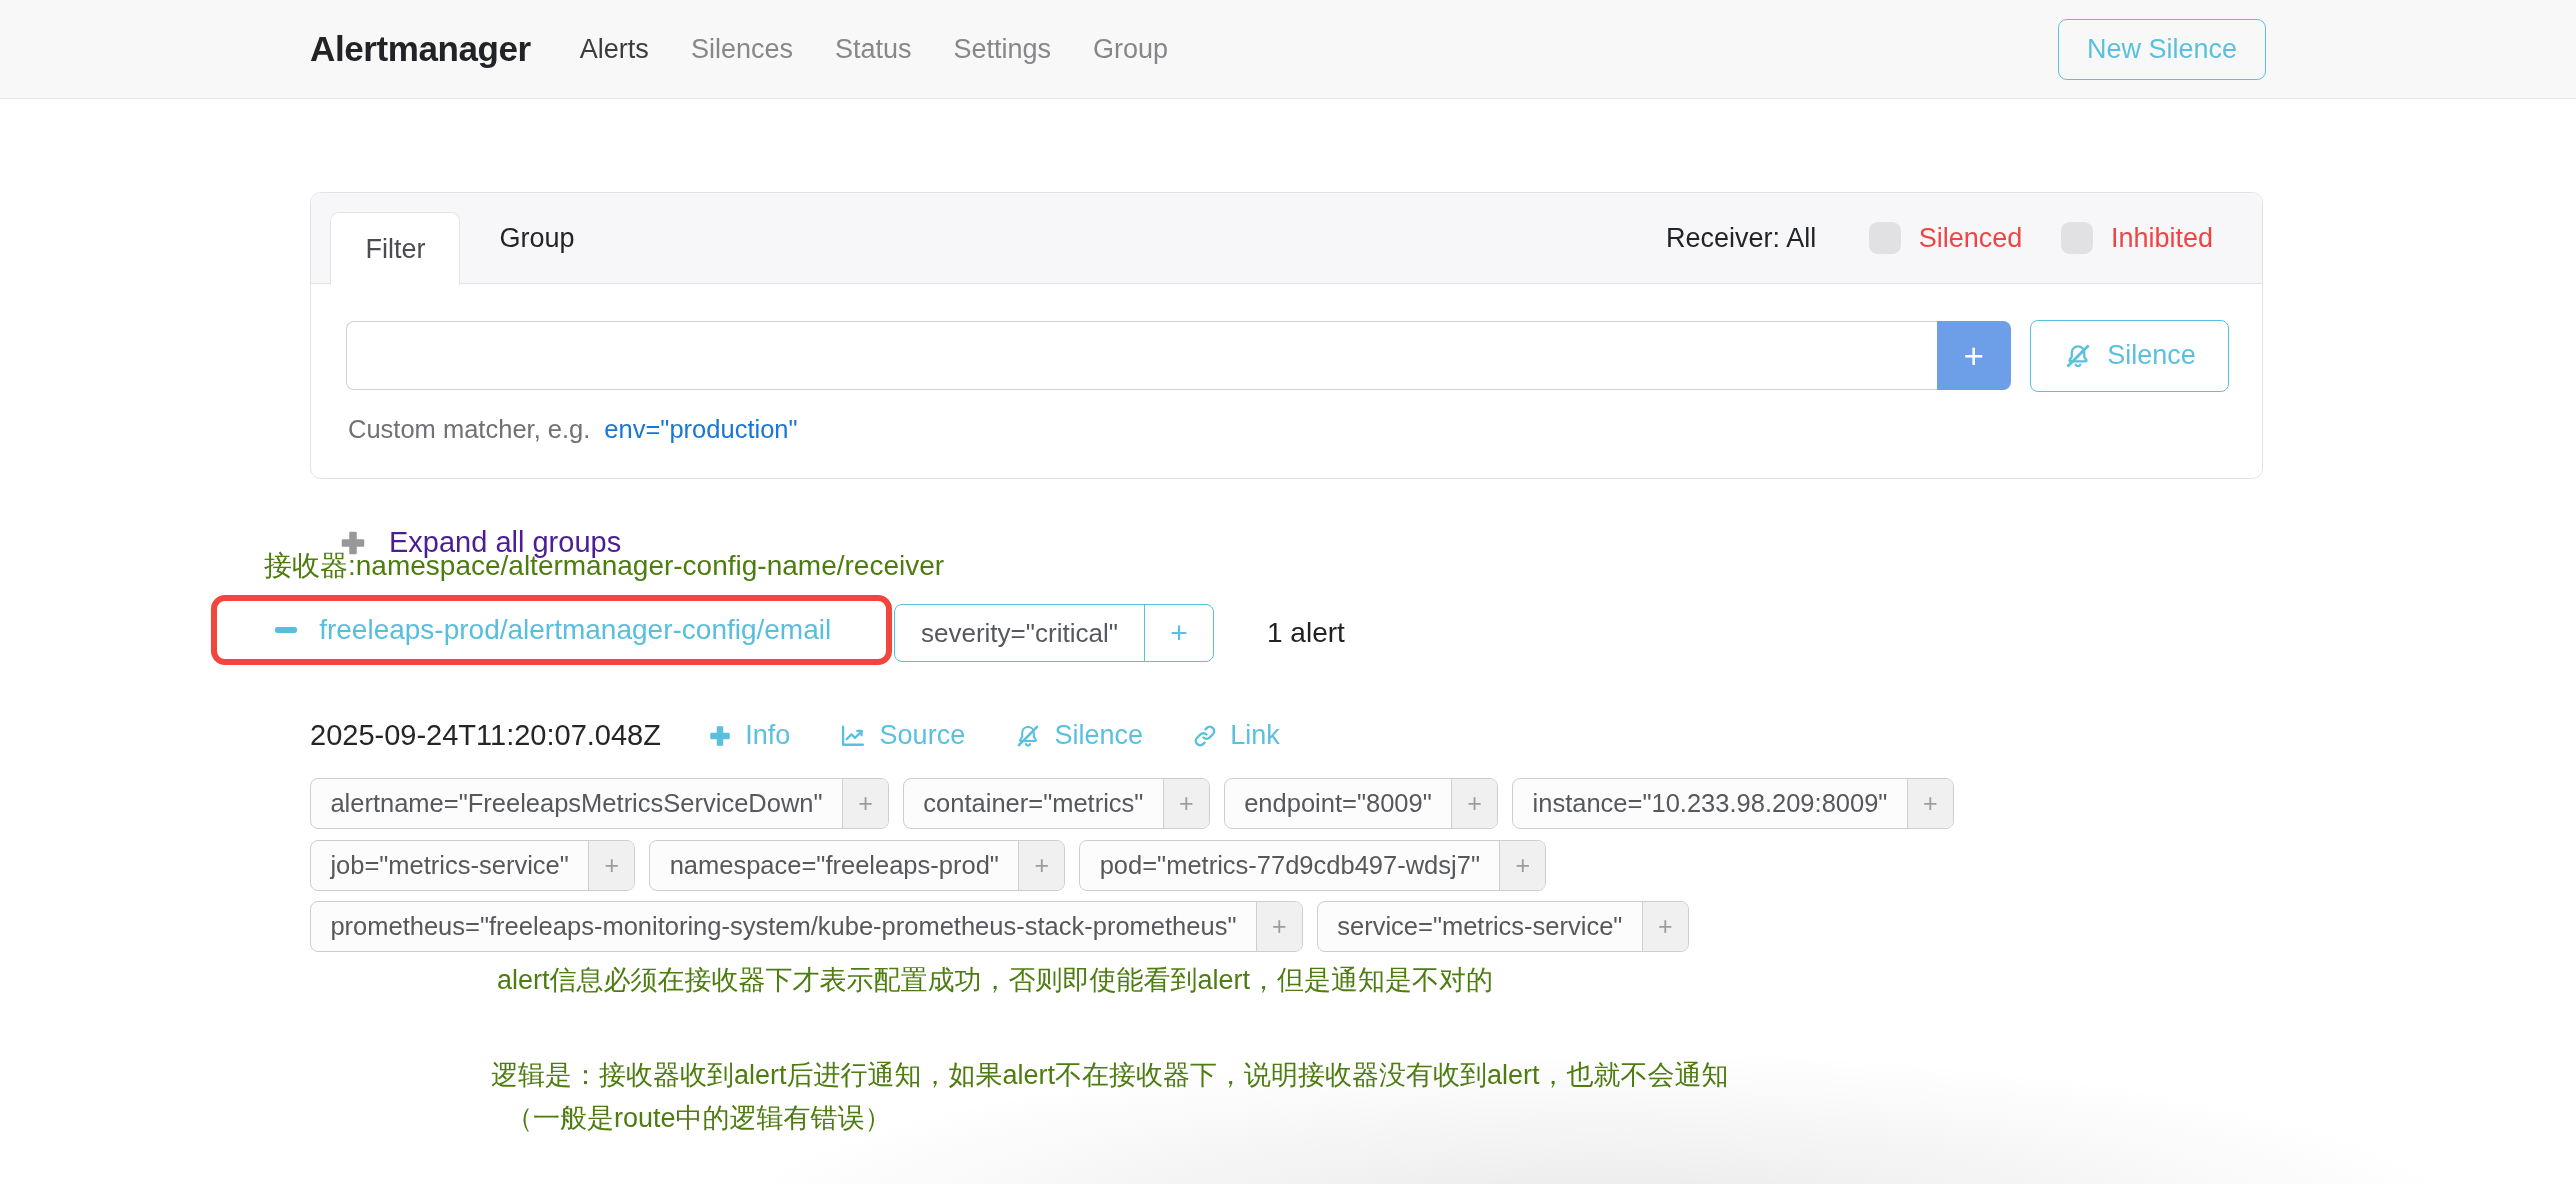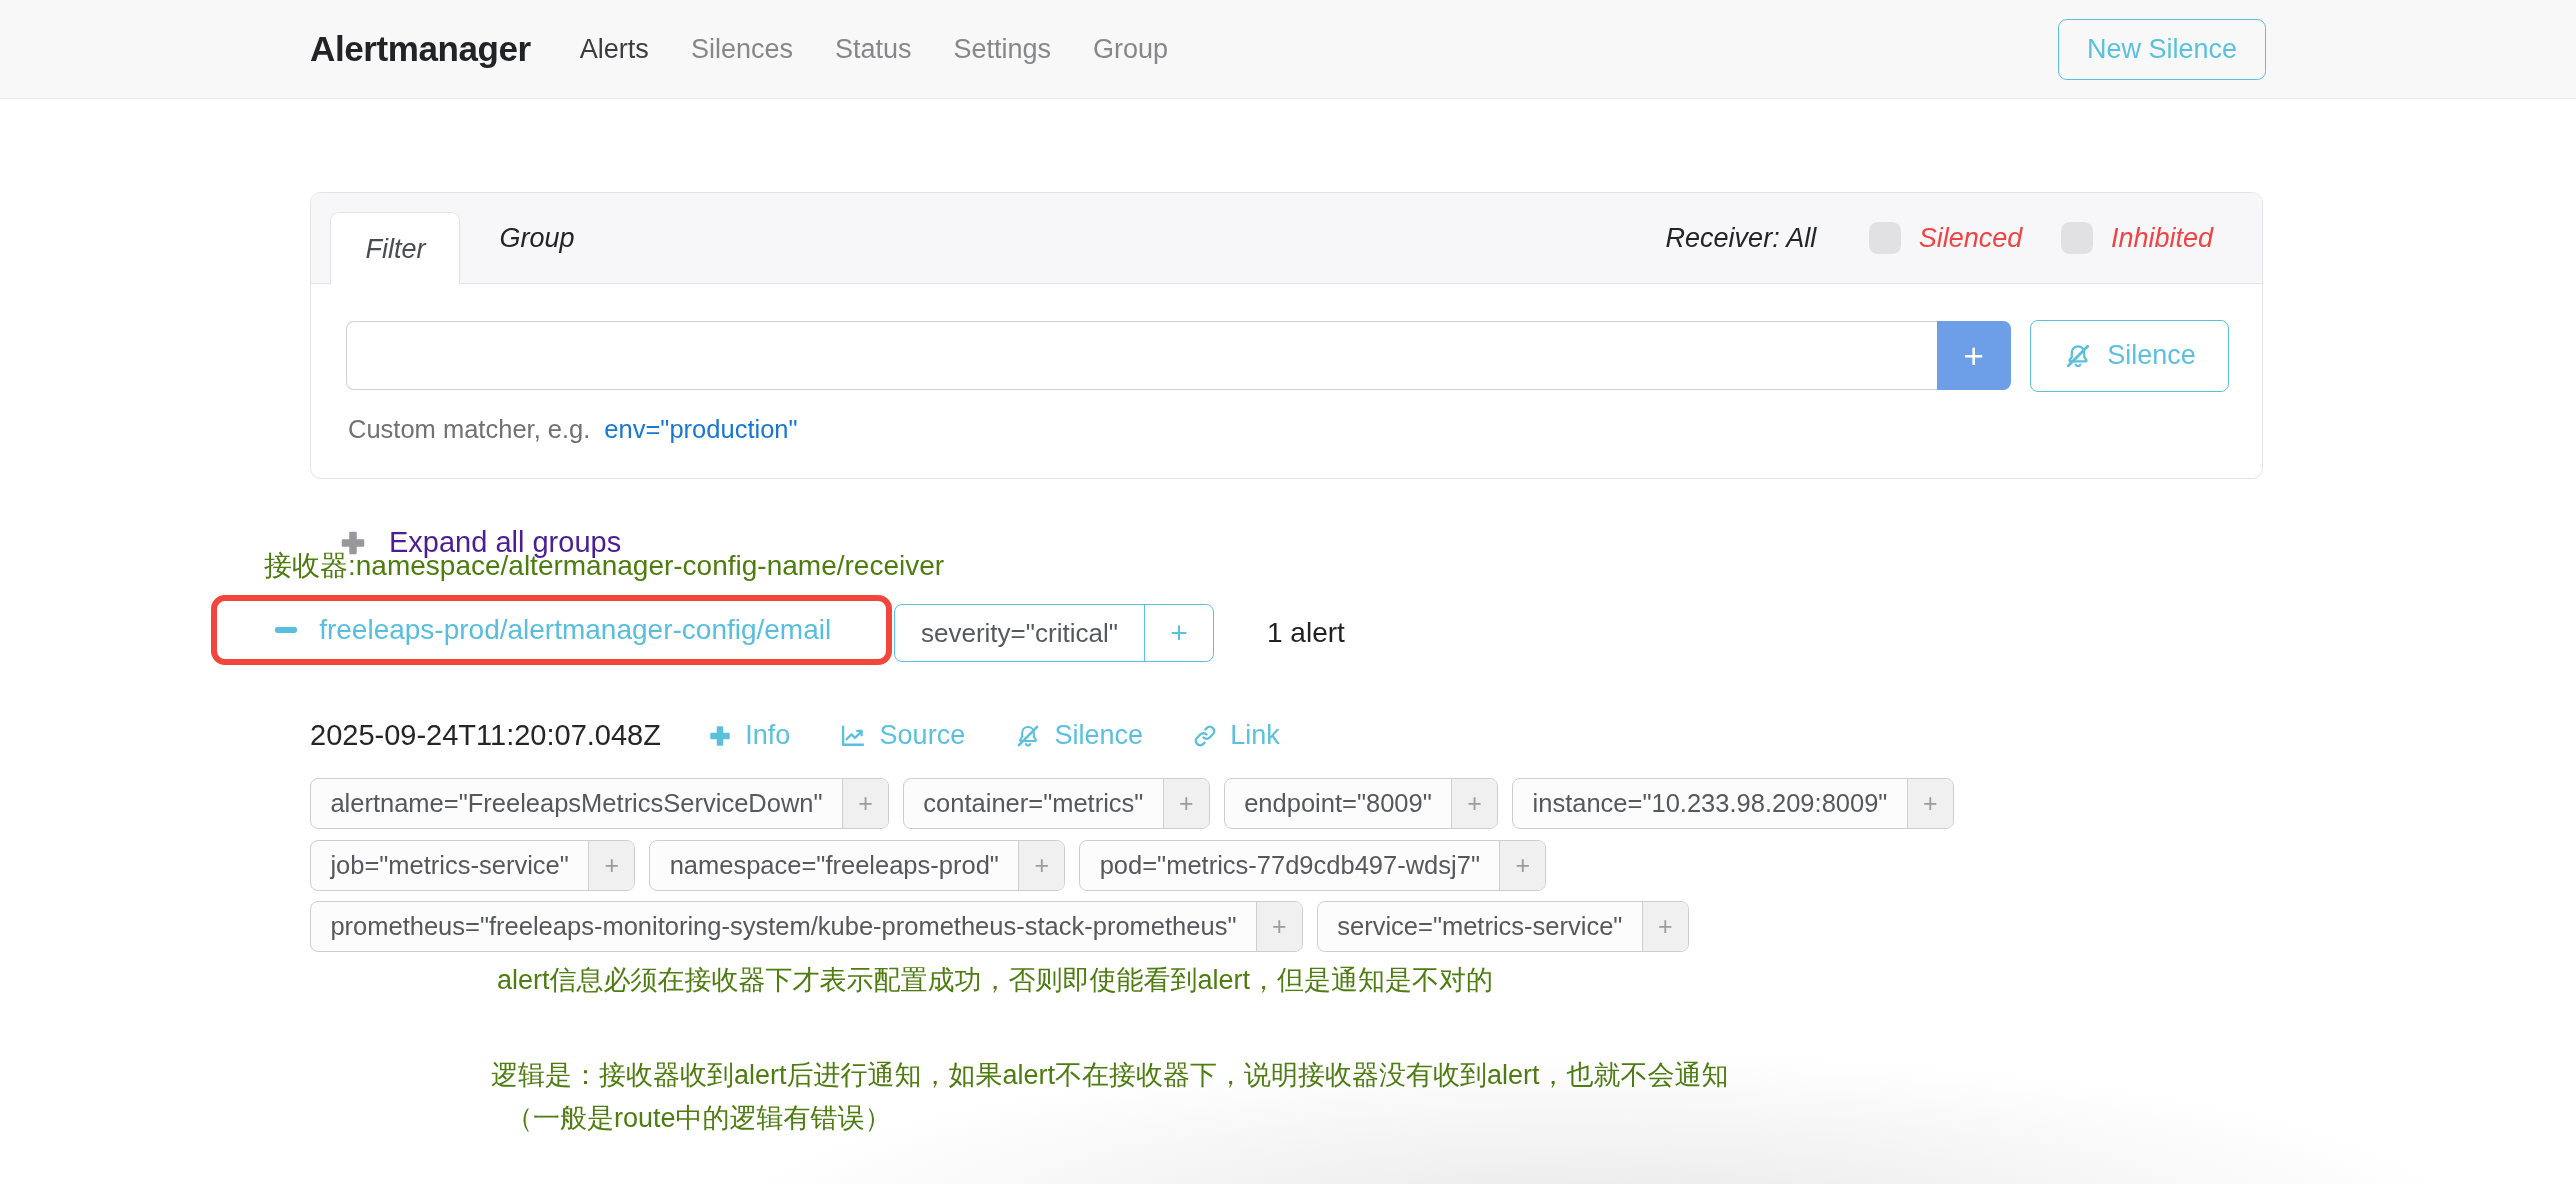--- a/index.html
+++ b/index.html
@@ -30,21 +30,21 @@
   }
 
   
   .filter-card {
     position:absolute; left:310px; top:192px; width:1953px; height:287px;
     border:1.8px solid #e2e3e5; border-radius:10.6px; background:#fff;
   }
   .card-header {
     position:relative; height:91px; background:#f7f7f9;
     border-bottom:1.8px solid #e2e3e5; border-radius:8.8px 8.8px 0 0;
-    display:flex; align-items:center;font-style:italic;
+    display:flex; align-items:center;
   }
   .tab-filter {
     position:absolute; left:19.4px; top:19.4px; bottom:-1.8px; width:130px;
     background:#fff; border:1.8px solid #e2e3e5; border-bottom:none;
     border-radius:8.8px 8.8px 0 0; display:flex; align-items:center; justify-content:center;
     font-size:27px; color:#4a4c50; cursor:pointer; z-index:2;
   }
   .tab-group {
     position:absolute; left:169px; top:0; bottom:0; width:114px;
     display:flex; align-items:center; justify-content:center;

